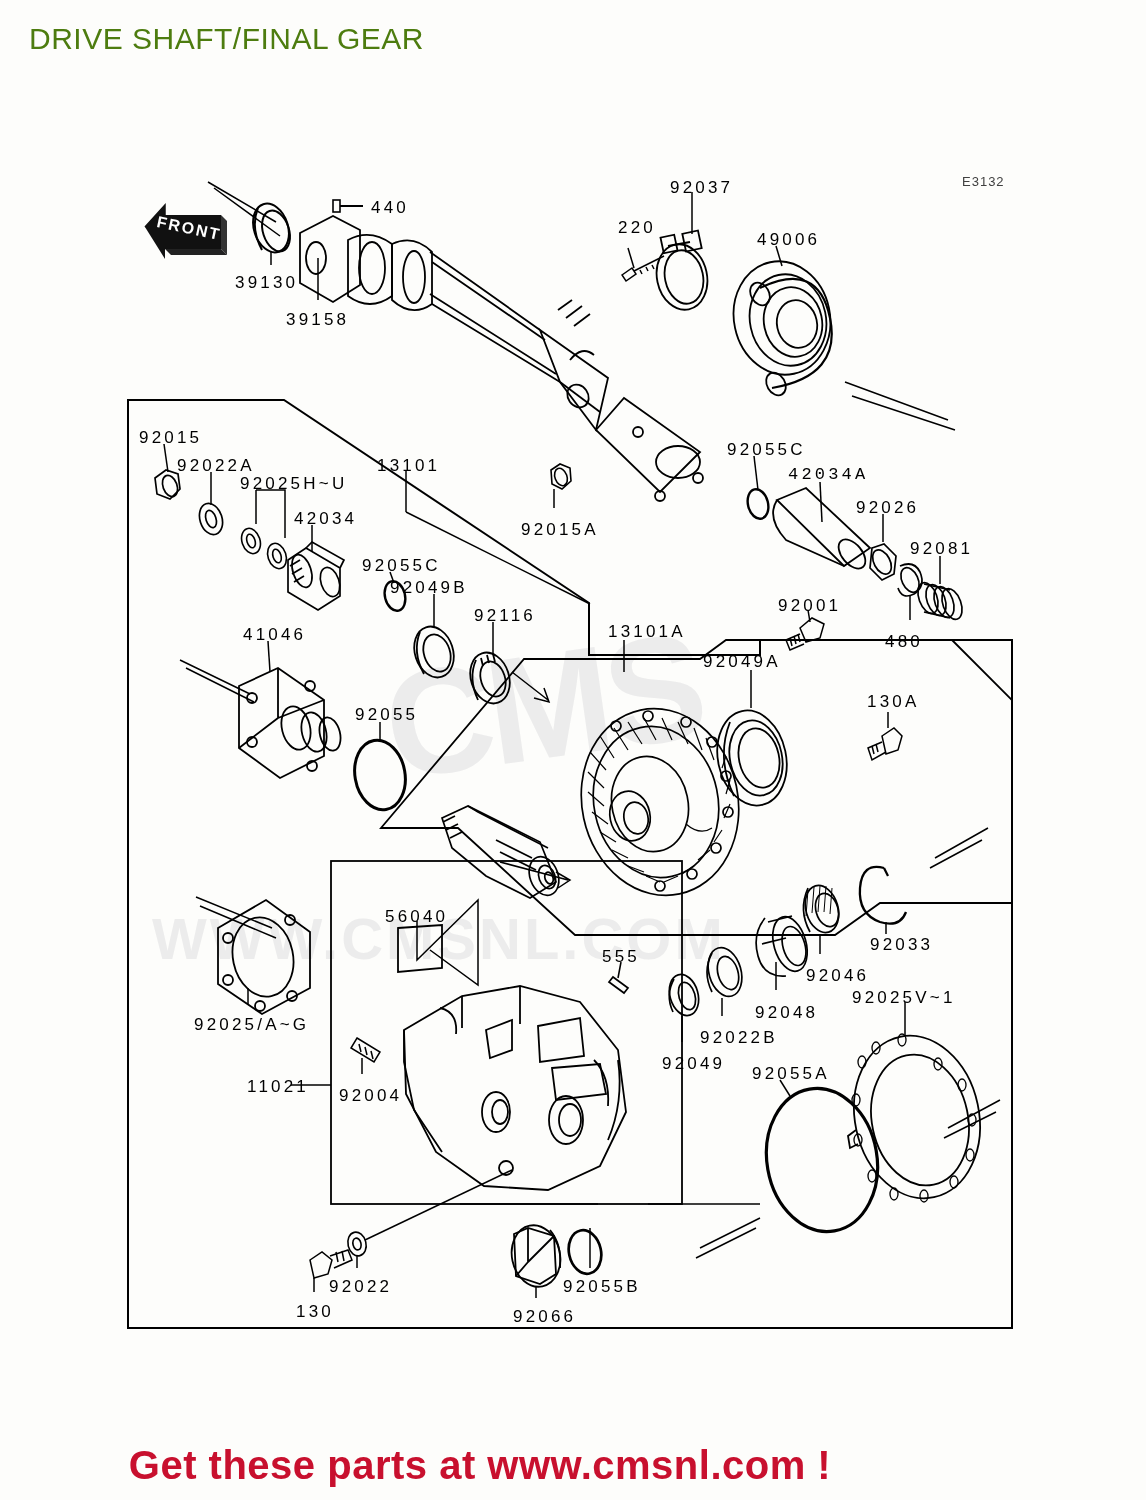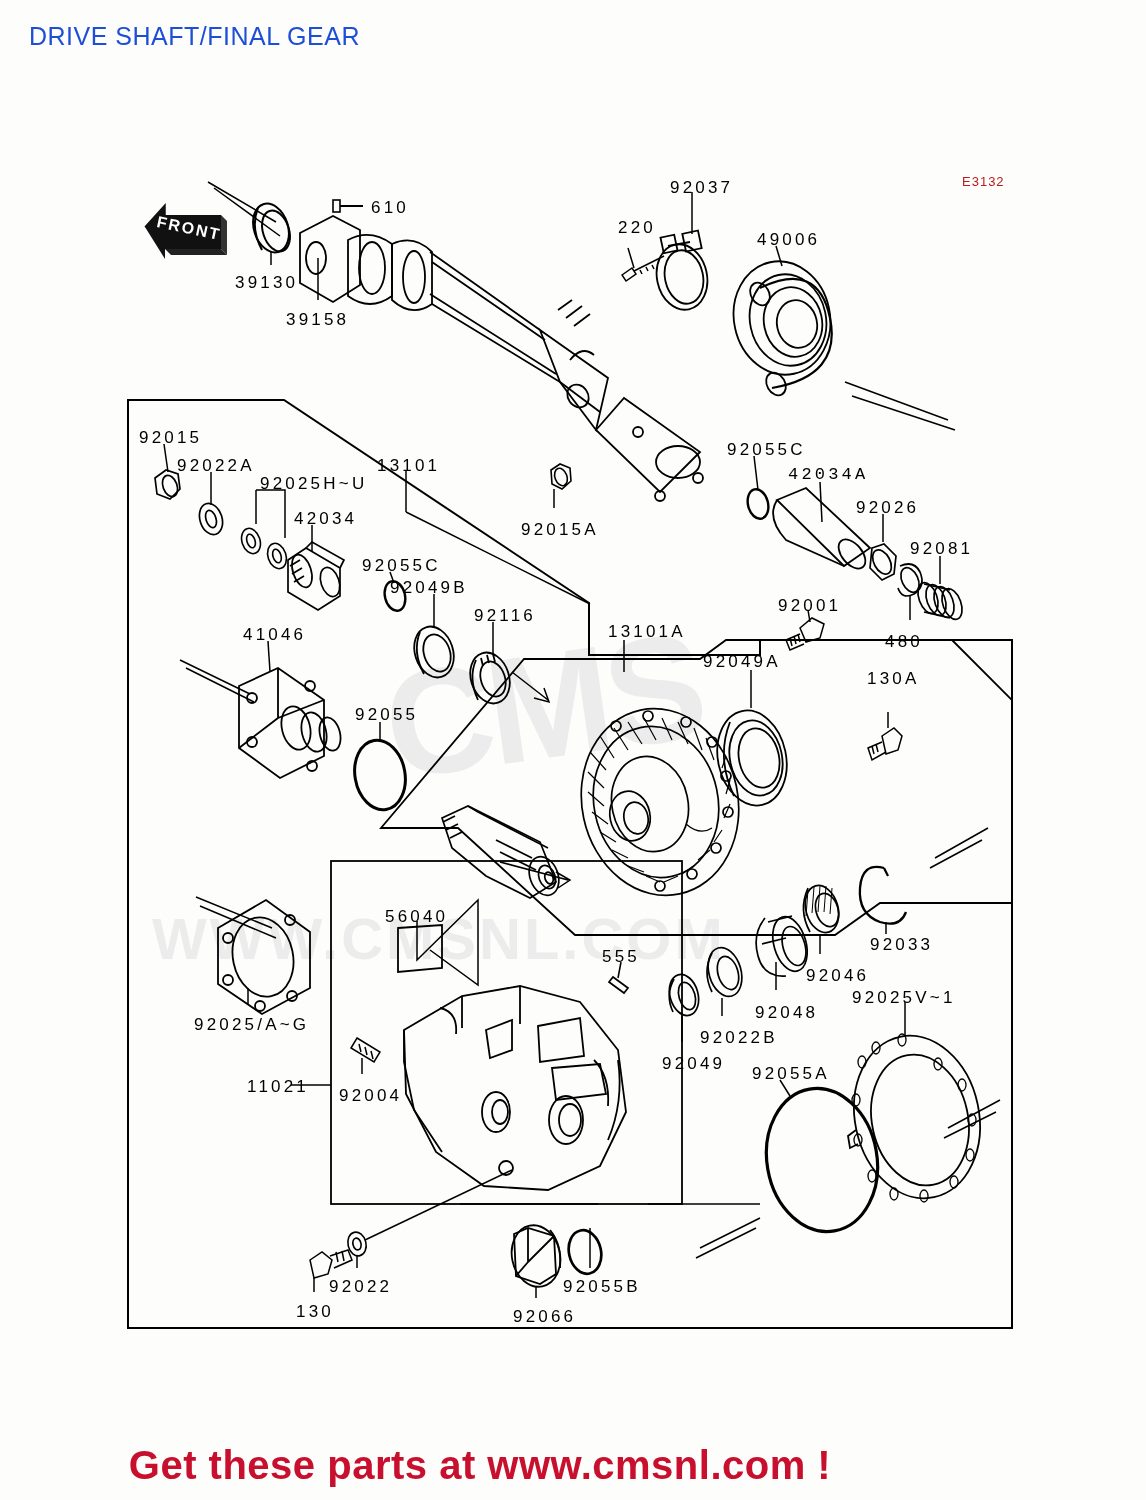--- a/index.html
+++ b/index.html
@@ -1,19 +1,19 @@
 <!DOCTYPE html>
 <html><head>
 <meta charset="utf-8">
 <style>
   html,body{margin:0;padding:0;background:#fdfdfb;}
   body{width:1146px;height:1500px;position:relative;font-family:"Liberation Sans",sans-serif;overflow:hidden;}
   #page{position:absolute;inset:0;}
-  .title{position:absolute;left:29px;top:22px;font-size:25px;letter-spacing:.5px;color:#1d4ed8;font-family:"Liberation Sans",sans-serif;white-space:nowrap;}
-  .diagcode{position:absolute;left:962px;top:174px;font-size:13px;letter-spacing:1px;color:#b91c1c;font-family:"Liberation Sans",sans-serif;}
+  .title{position:absolute;left:29px;top:22px;font-size:30px;letter-spacing:.5px;color:#4d7c0f;font-family:"Liberation Sans",sans-serif;white-space:nowrap;}
+  .diagcode{position:absolute;left:962px;top:174px;font-size:13px;letter-spacing:1px;color:#404040;font-family:"Liberation Sans",sans-serif;}
   .footer{position:absolute;left:0;top:1443px;width:960px;text-align:center;color:#c8102e;font-size:40px;font-weight:bold;font-family:"Liberation Sans",sans-serif;letter-spacing:.5px;}
   .lbl{position:absolute;font-family:"Liberation Sans",sans-serif;font-size:17px;letter-spacing:3.2px;color:#000;white-space:nowrap;}
   svg.layer{position:absolute;left:0;top:0;width:1146px;height:1500px;pointer-events:none;}
   .wm{position:absolute;color:#ececec;font-weight:bold;font-family:"Liberation Sans",sans-serif;user-select:none;}
   .wm-txt{font-size:58px;letter-spacing:3px;}
   .wm-logo{font-size:150px;letter-spacing:-6px;}
   .frontarrow{position:absolute;left:143px;top:193px;width:86px;height:80px;}
   .frontarrow .ftext{position:absolute;left:16px;top:20px;font-size:16px;font-weight:bold;color:#fff;font-family:"Liberation Sans",sans-serif;letter-spacing:2px;transform:rotate(12deg);transform-origin:left top;}
 </style>
 </head>
@@ -428,43 +428,43 @@
 
       <g stroke-width="2.7">
         <ellipse cx="585" cy="1252" rx="16" ry="22" transform="rotate(-12 585 1252)"></ellipse>
       </g>
       <line x1="590" y1="1228" x2="590" y2="1268" stroke="#000" stroke-width="1.5"></line>
     </g>
   </svg>
 
   <div id="labels">
       <div class="lbl" style="left: 235px; top: 273px;">39130</div>
-      <div class="lbl" style="left: 371px; top: 198px;">610</div>
+      <div class="lbl" style="left: 371px; top: 198px;">440</div>
       <div class="lbl" style="left: 286px; top: 310px;">39158</div>
       <div class="lbl" style="left: 618px; top: 218px; text-align: center;">220</div>
       <div class="lbl" style="left: 670px; top: 178px;">92037</div>
       <div class="lbl" style="left: 757px; top: 230px;">49006</div>
       <div class="lbl" style="left: 139px; top: 428px;">92015</div>
       <div class="lbl" style="left: 177px; top: 456px;">92022A</div>
-      <div class="lbl" style="left: 240px; top: 474px; margin-left: 20px;">92025H~U</div>
+      <div class="lbl" style="left: 240px; top: 474px;">92025H~U</div>
       <div class="lbl" style="left: 294px; top: 509px;">42034</div>
       <div class="lbl" style="left: 377px; top: 456px;">13101</div>
       <div class="lbl" style="left: 521px; top: 520px;">92015A</div>
       <div class="lbl" style="left: 727px; top: 440px;">92055C</div>
       <div class="lbl" style="left: 788px; top: 465px; font-family: Liberation Mono, monospace;">42034A</div>
       <div class="lbl" style="left: 856px; top: 498px;">92026</div>
       <div class="lbl" style="left: 910px; top: 539px;">92081</div>
       <div class="lbl" style="left: 885px; top: 632px;">480</div>
       <div class="lbl" style="left: 778px; top: 596px;">92001</div>
       <div class="lbl" style="left: 362px; top: 556px;">92055C</div>
       <div class="lbl" style="left: 390px; top: 578px;">92049B</div>
       <div class="lbl" style="left: 474px; top: 606px;">92116</div>
       <div class="lbl" style="left: 608px; top: 622px;">13101A</div>
       <div class="lbl" style="left: 703px; top: 652px;">92049A</div>
-      <div class="lbl" style="left: 867px; top: 669px; text-align: right;">130A</div>
+      <div class="lbl" style="left: 867px; top: 692px; text-align: right;">130A</div>
       <div class="lbl" style="left: 243px; top: 625px;">41046</div>
       <div class="lbl" style="left: 355px; top: 705px;">92055</div>
       <div class="lbl" style="left: 385px; top: 907px;">56040</div>
       <div class="lbl" style="left: 602px; top: 947px;">555</div>
       <div class="lbl" style="left: 870px; top: 935px;">92033</div>
       <div class="lbl" style="left: 806px; top: 966px;">92046</div>
       <div class="lbl" style="left: 755px; top: 1003px;">92048</div>
       <div class="lbl" style="left: 700px; top: 1028px;">92022B</div>
       <div class="lbl" style="left: 662px; top: 1054px;">92049</div>
       <div class="lbl" style="left: 852px; top: 988px;">92025V~1</div>

